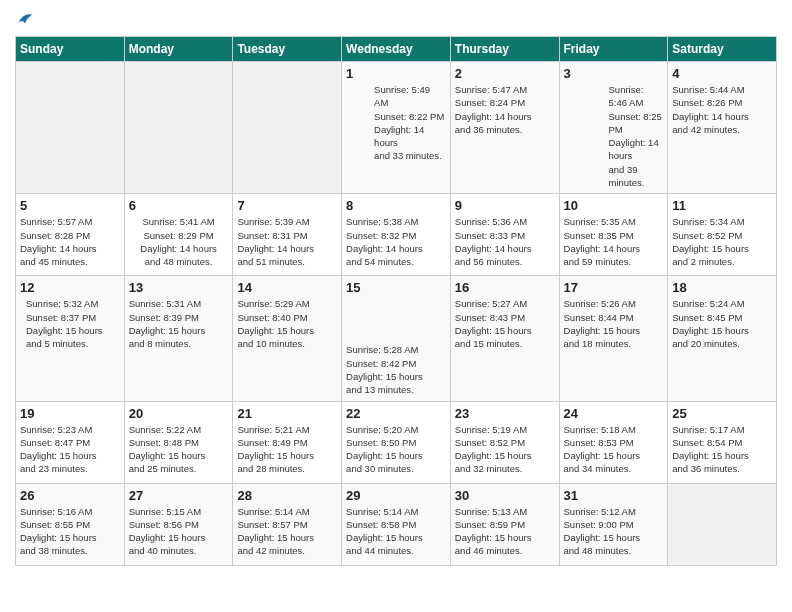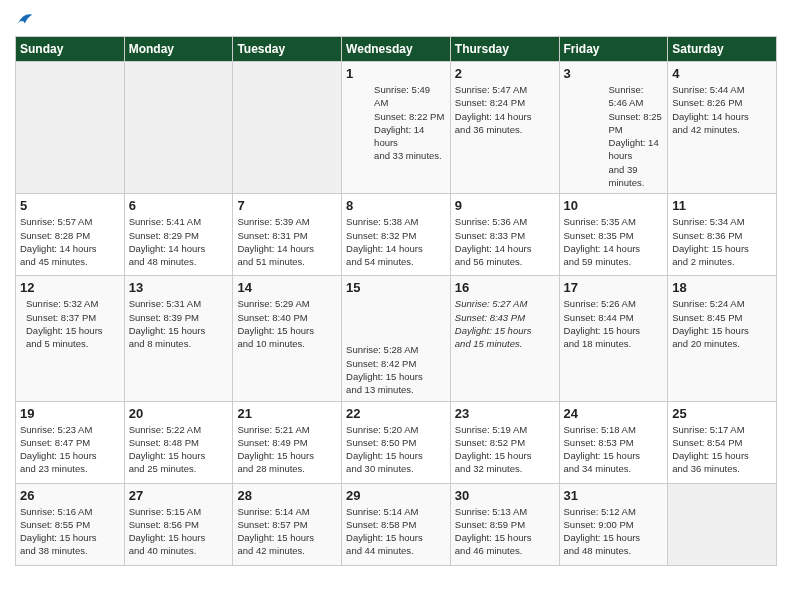--- a/index.html
+++ b/index.html
@@ -50,21 +50,21 @@
     .calendar-subtitle {
       font-size: 14px;
       color: #555;
     }
     table {
       width: 100%;
       border-collapse: collapse;
       table-layout: fixed;
     }
     thead th {
-      background-color: #14532d;
+      background-color: #0f766e;
       color: #fff;
       font-size: 12px;
       font-weight: bold;
       padding: 5px 4px;
       text-align: left;
       border: 1px solid #ccc;
     }
     tbody td {
       border: 1px solid #ccc;
       vertical-align: top;
@@ -165,21 +165,21 @@
         <tr>
           <td>
             <div class="day-num">5</div>
             <div class="day-info" style="white-space: pre-line;">Sunrise: 5:57 AM
 Sunset: 8:28 PM
 Daylight: 14 hours
 and 45 minutes.</div>
           </td>
           <td>
             <div class="day-num">6</div>
-            <div class="day-info" style="white-space: pre-line;">Sunrise: 5:41 AM
+            <div class="day-info" style="white-space: pre-line; text-align: center;">Sunrise: 5:41 AM
 Sunset: 8:29 PM
 Daylight: 14 hours
 and 48 minutes.</div>
           </td>
           <td>
             <div class="day-num">7</div>
             <div class="day-info" style="white-space: pre-line;">Sunrise: 5:39 AM
 Sunset: 8:31 PM
 Daylight: 14 hours
 and 51 minutes.</div>
@@ -201,21 +201,21 @@
           <td>
             <div class="day-num">10</div>
             <div class="day-info" style="white-space: pre-line;">Sunrise: 5:35 AM
 Sunset: 8:35 PM
 Daylight: 14 hours
 and 59 minutes.</div>
           </td>
           <td>
             <div class="day-num">11</div>
             <div class="day-info" style="white-space: pre-line;">Sunrise: 5:34 AM
-Sunset: 8:36 PM
+Sunset: 8:52 PM
 Daylight: 15 hours
 and 2 minutes.</div>
           </td>
         </tr>
         <tr>
           <td>
             <div class="day-num">12</div>
             <div class="day-info" style="white-space: pre-line; margin-left: 6px;">Sunrise: 5:32 AM
 Sunset: 8:37 PM
 Daylight: 15 hours
@@ -237,21 +237,21 @@
           </td>
           <td>
             <div class="day-num">15</div>
             <div class="day-info" style="white-space: pre-line; margin-top: 48px;">Sunrise: 5:28 AM
 Sunset: 8:42 PM
 Daylight: 15 hours
 and 13 minutes.</div>
           </td>
           <td>
             <div class="day-num">16</div>
-            <div class="day-info" style="white-space: pre-line; font-style: italic;">Sunrise: 5:27 AM
+            <div class="day-info" style="white-space: pre-line;">Sunrise: 5:27 AM
 Sunset: 8:43 PM
 Daylight: 15 hours
 and 15 minutes.</div>
           </td>
           <td>
             <div class="day-num">17</div>
             <div class="day-info" style="white-space: pre-line;">Sunrise: 5:26 AM
 Sunset: 8:44 PM
 Daylight: 15 hours
 and 18 minutes.</div>

